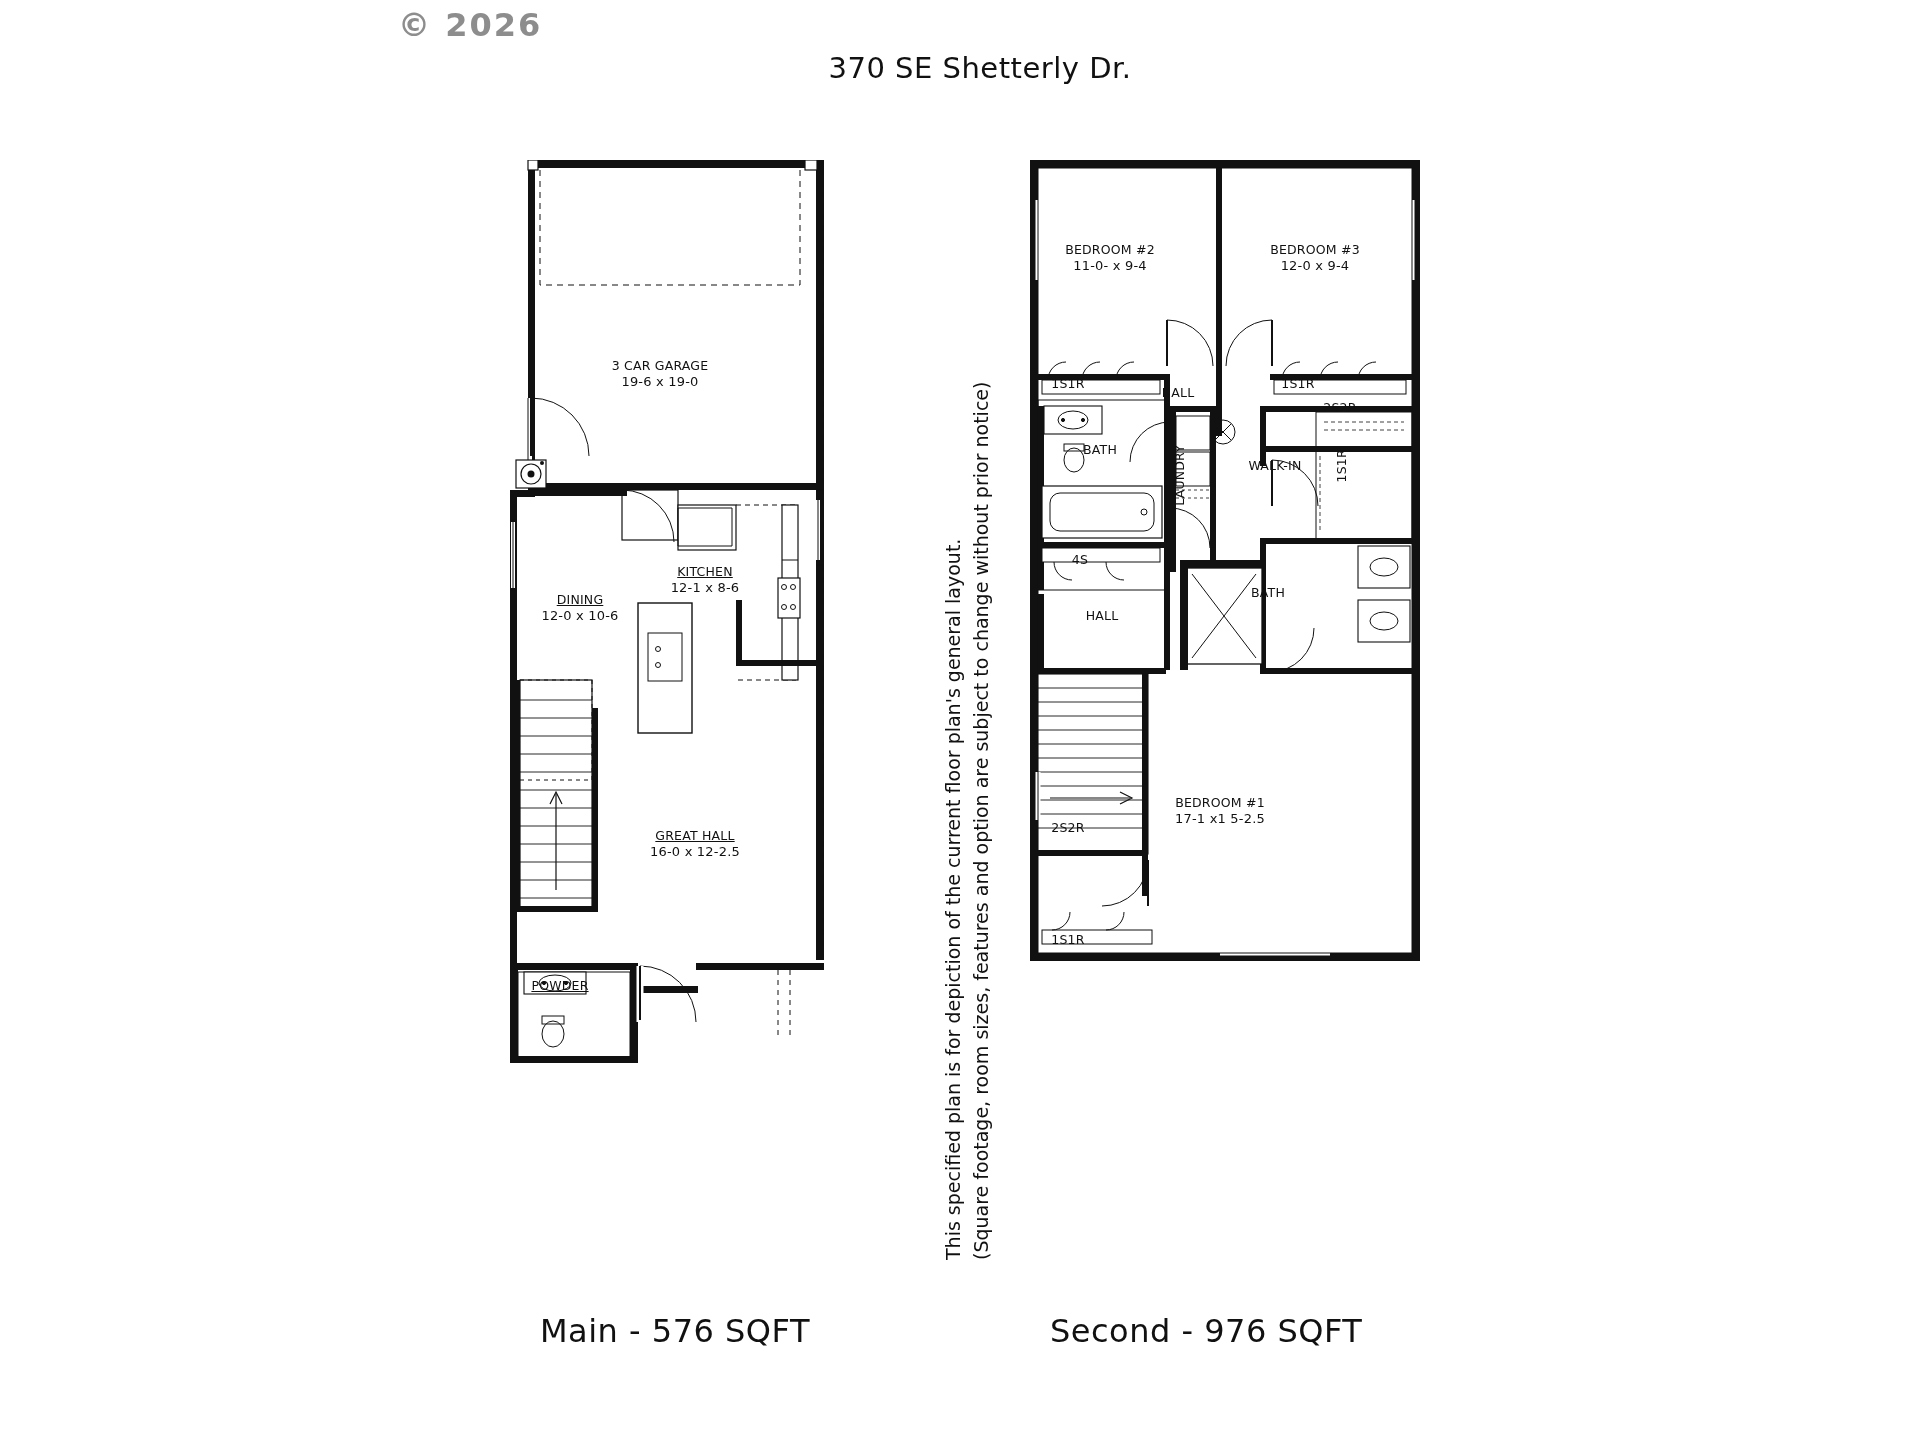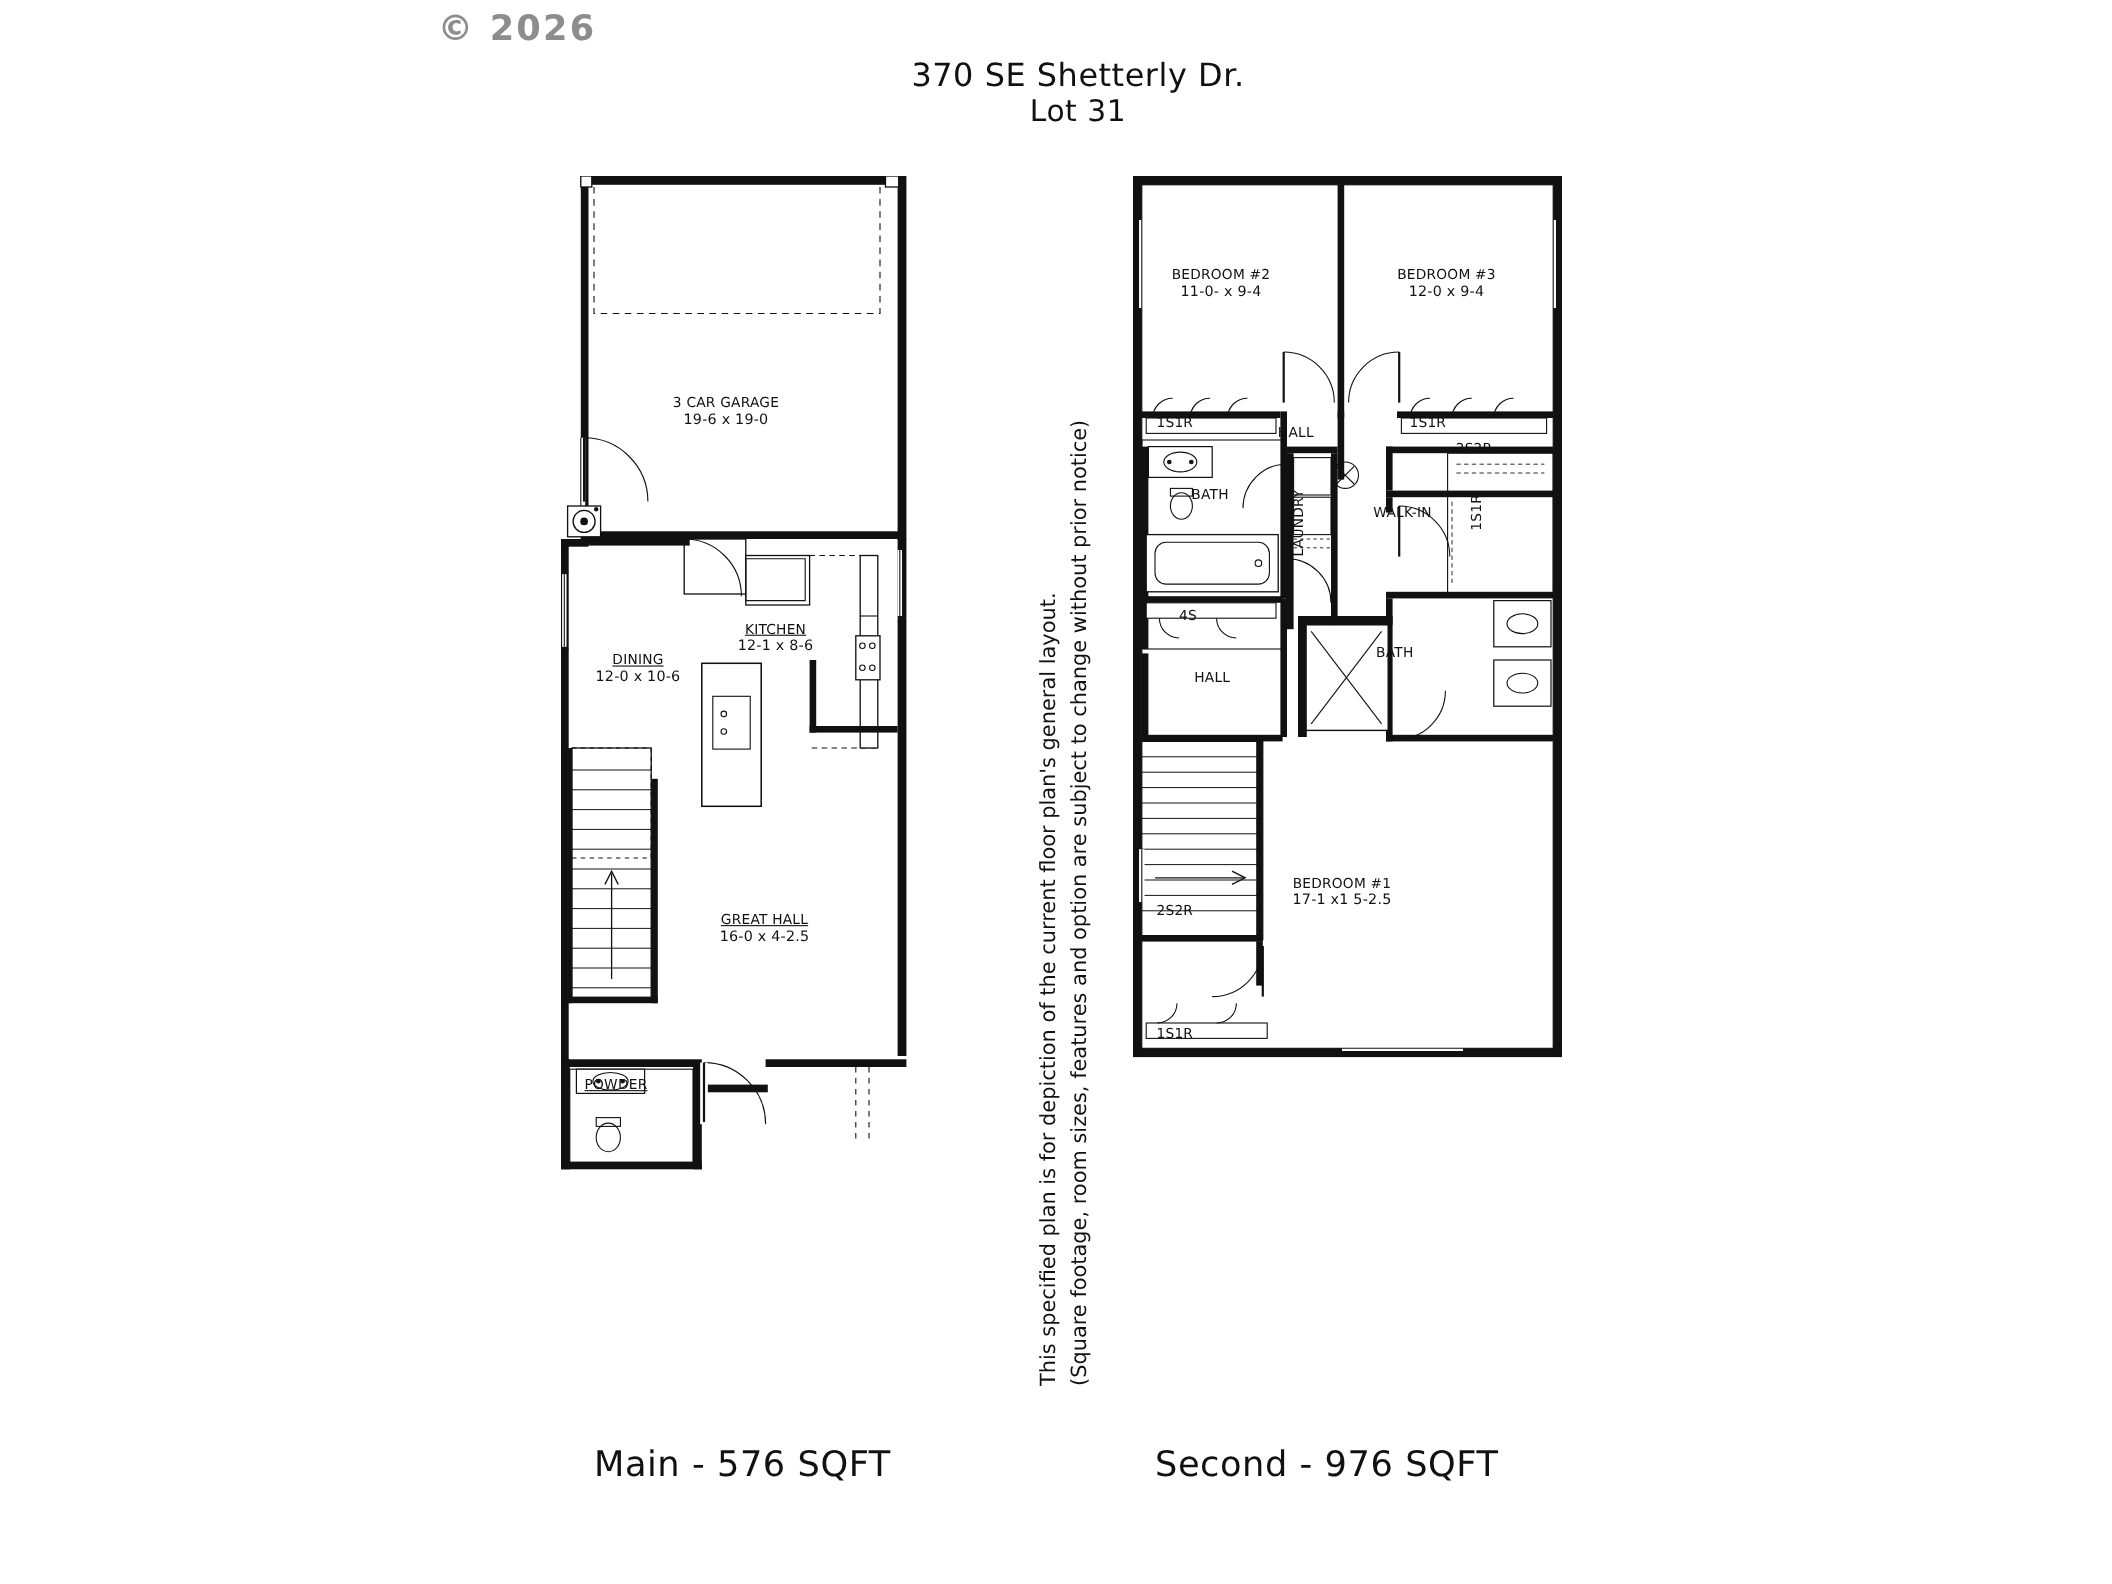--- a/index.html
+++ b/index.html
@@ -102,21 +102,20 @@
     transform: rotate(-90deg);
   }
 </style>
 </head>
 <body>
 
 <div id="copyright">© 2026</div>
 
 <div id="title-block">
   <div class="t-line addr">370 SE Shetterly Dr.</div>
-  <div class="t-line">Lot 31</div>
 </div>
 
 <div id="disclaimer">
   <span class="d-row">This specified plan is for depiction of the current floor plan's general layout.</span>
   <span class="d-row">(Square footage, room sizes, features and option are subject to change without prior notice)</span>
 </div>
 
 <div class="plan" id="plan-main">
   <svg width="450" height="1110" viewBox="0 0 450 1110" xmlns="http://www.w3.org/2000/svg">
     <g fill="none" stroke="#111111" stroke-width="1">
@@ -246,21 +245,21 @@
     <span class="rl-dim">12-0 x 10-6</span>
   </div>
 
   <div class="room-label underline" style="left:130px; top:404px; width:150px;">
     <span class="rl-name">KITCHEN</span>
     <span class="rl-dim">12-1 x 8-6</span>
   </div>
 
   <div class="room-label underline" style="left:110px; top:668px; width:170px;">
     <span class="rl-name">GREAT HALL</span>
-    <span class="rl-dim">16-0 x 4-2.5</span>
+    <span class="rl-dim">16-0 x 12-2.5</span>
   </div>
 
   <div class="room-label underline small" style="left:-5px; top:818px; width:130px;">
     <span class="rl-name">POWDER</span>
   </div>
 </div>
 
 <div class="plan" id="plan-second">
   <svg width="450" height="1110" viewBox="0 0 450 1110" xmlns="http://www.w3.org/2000/svg">
     <g fill="none" stroke="#111111" stroke-width="1">

